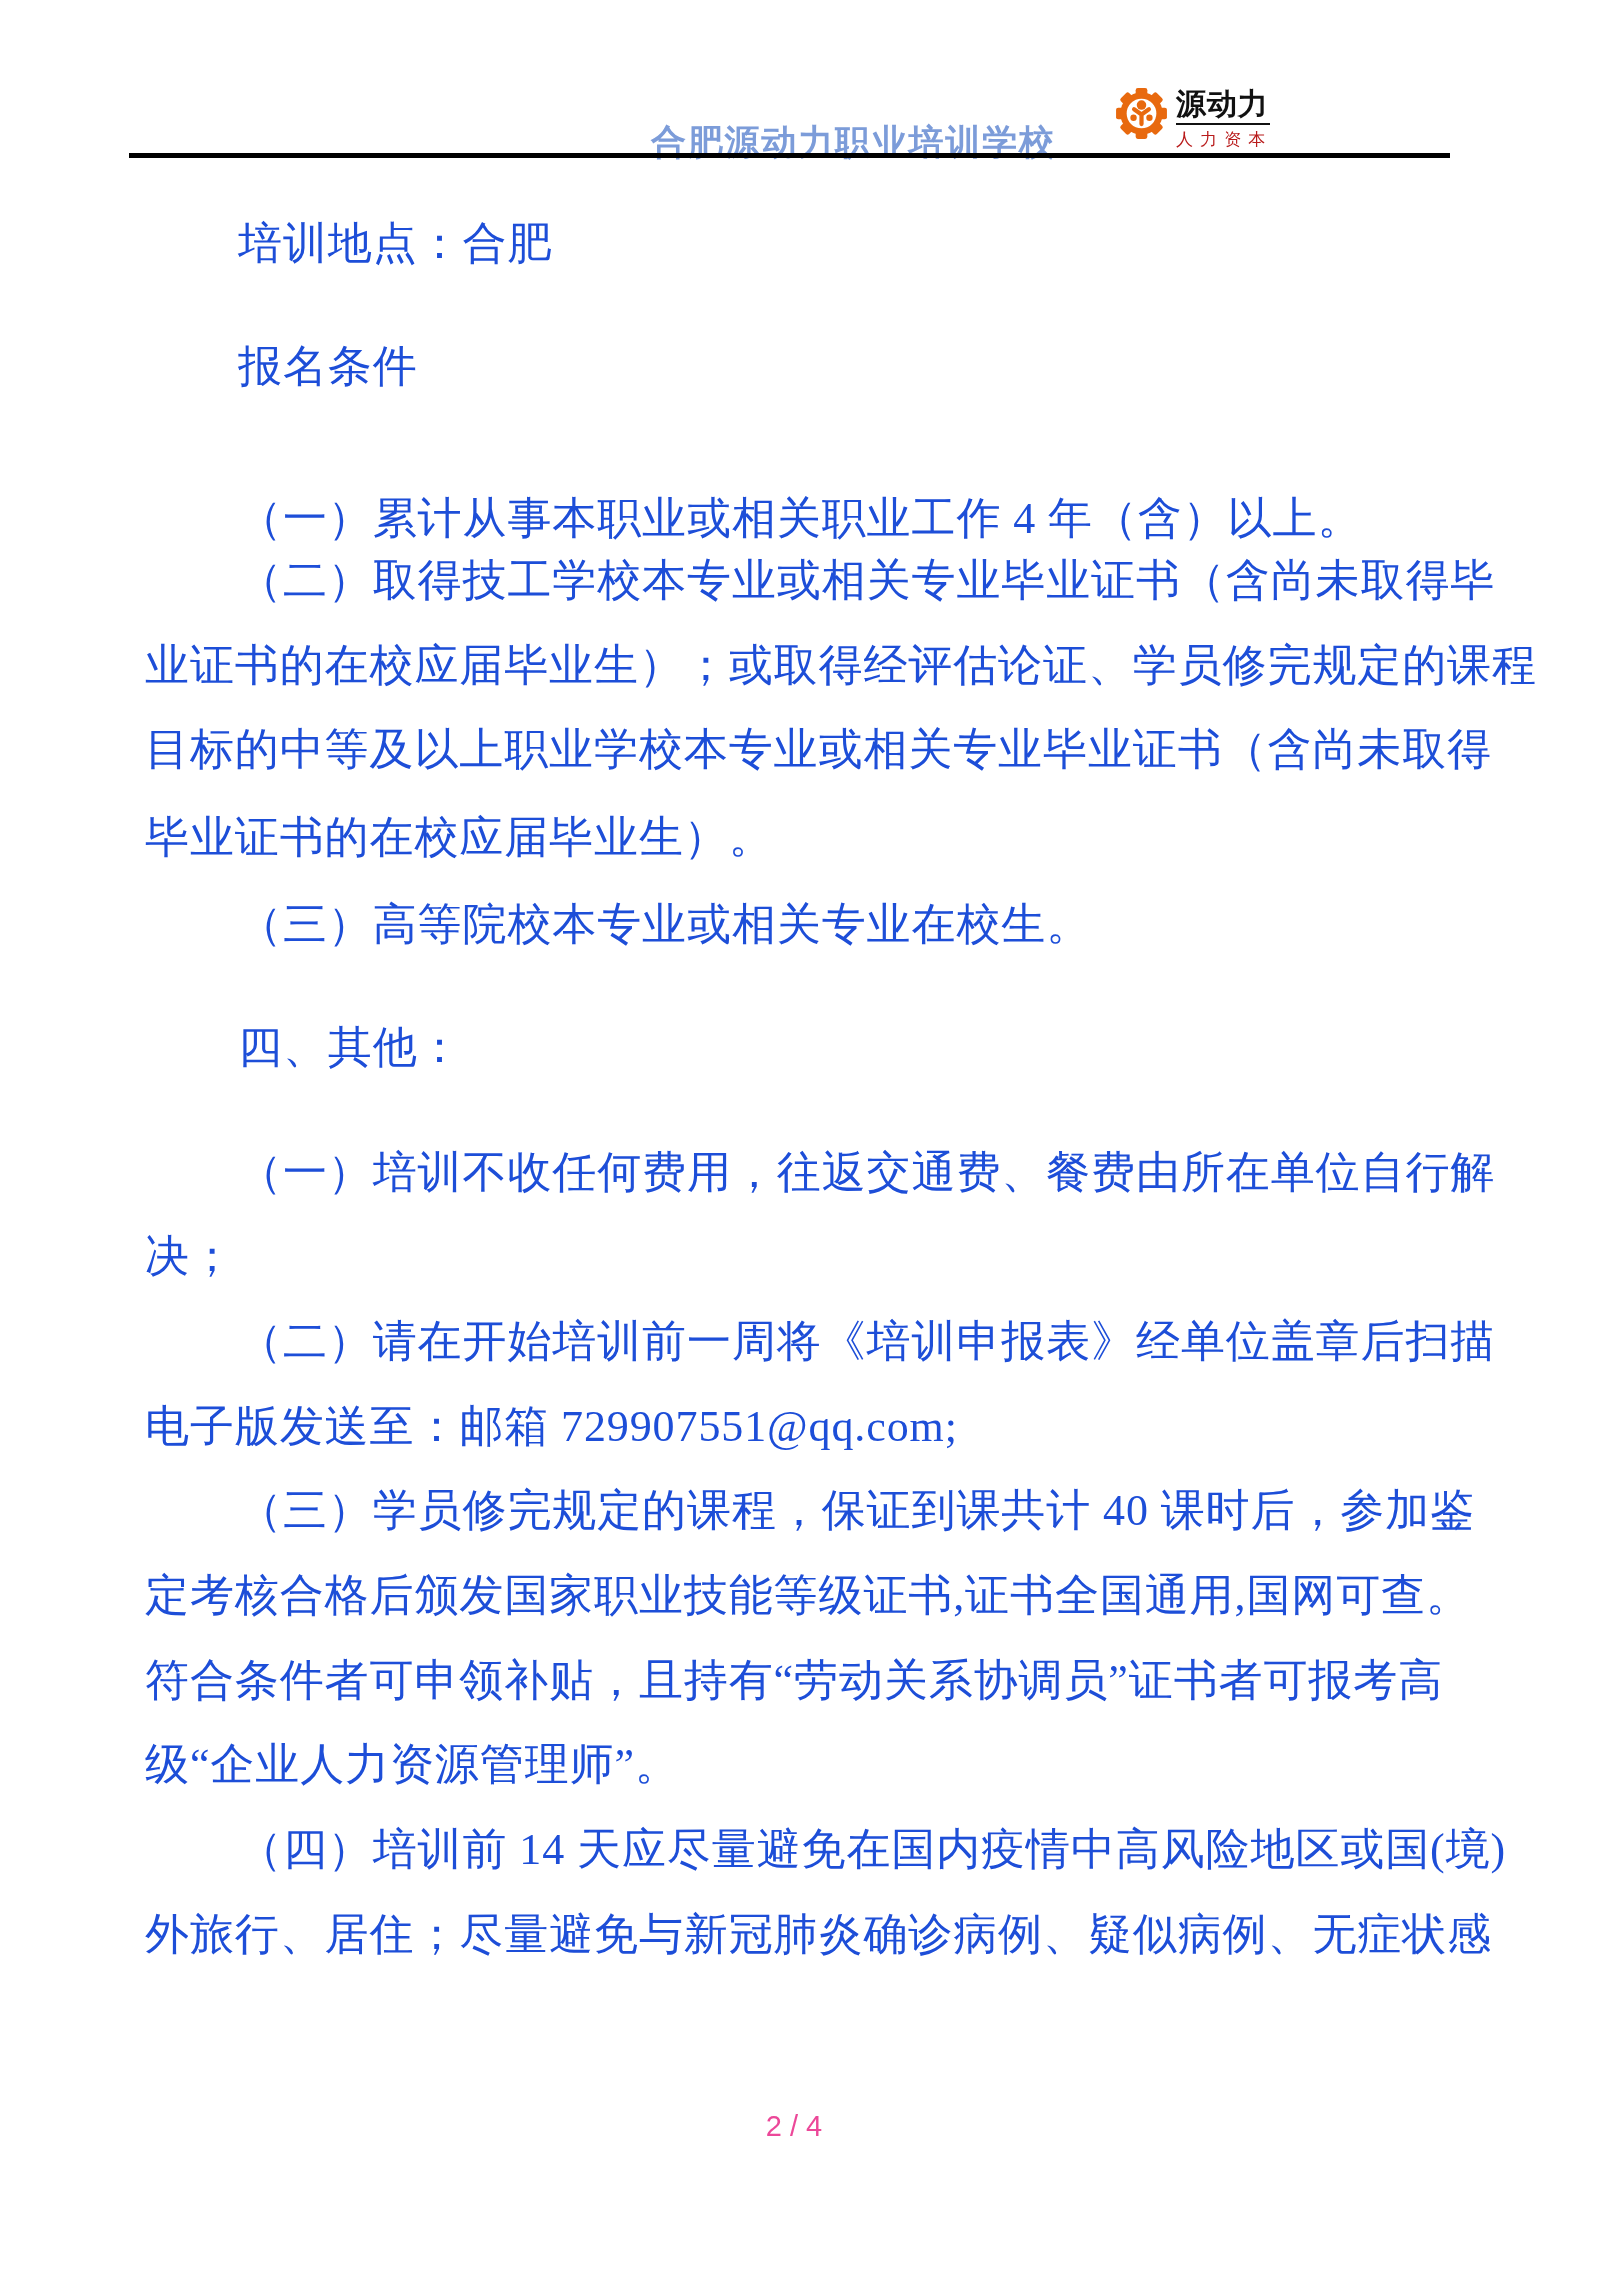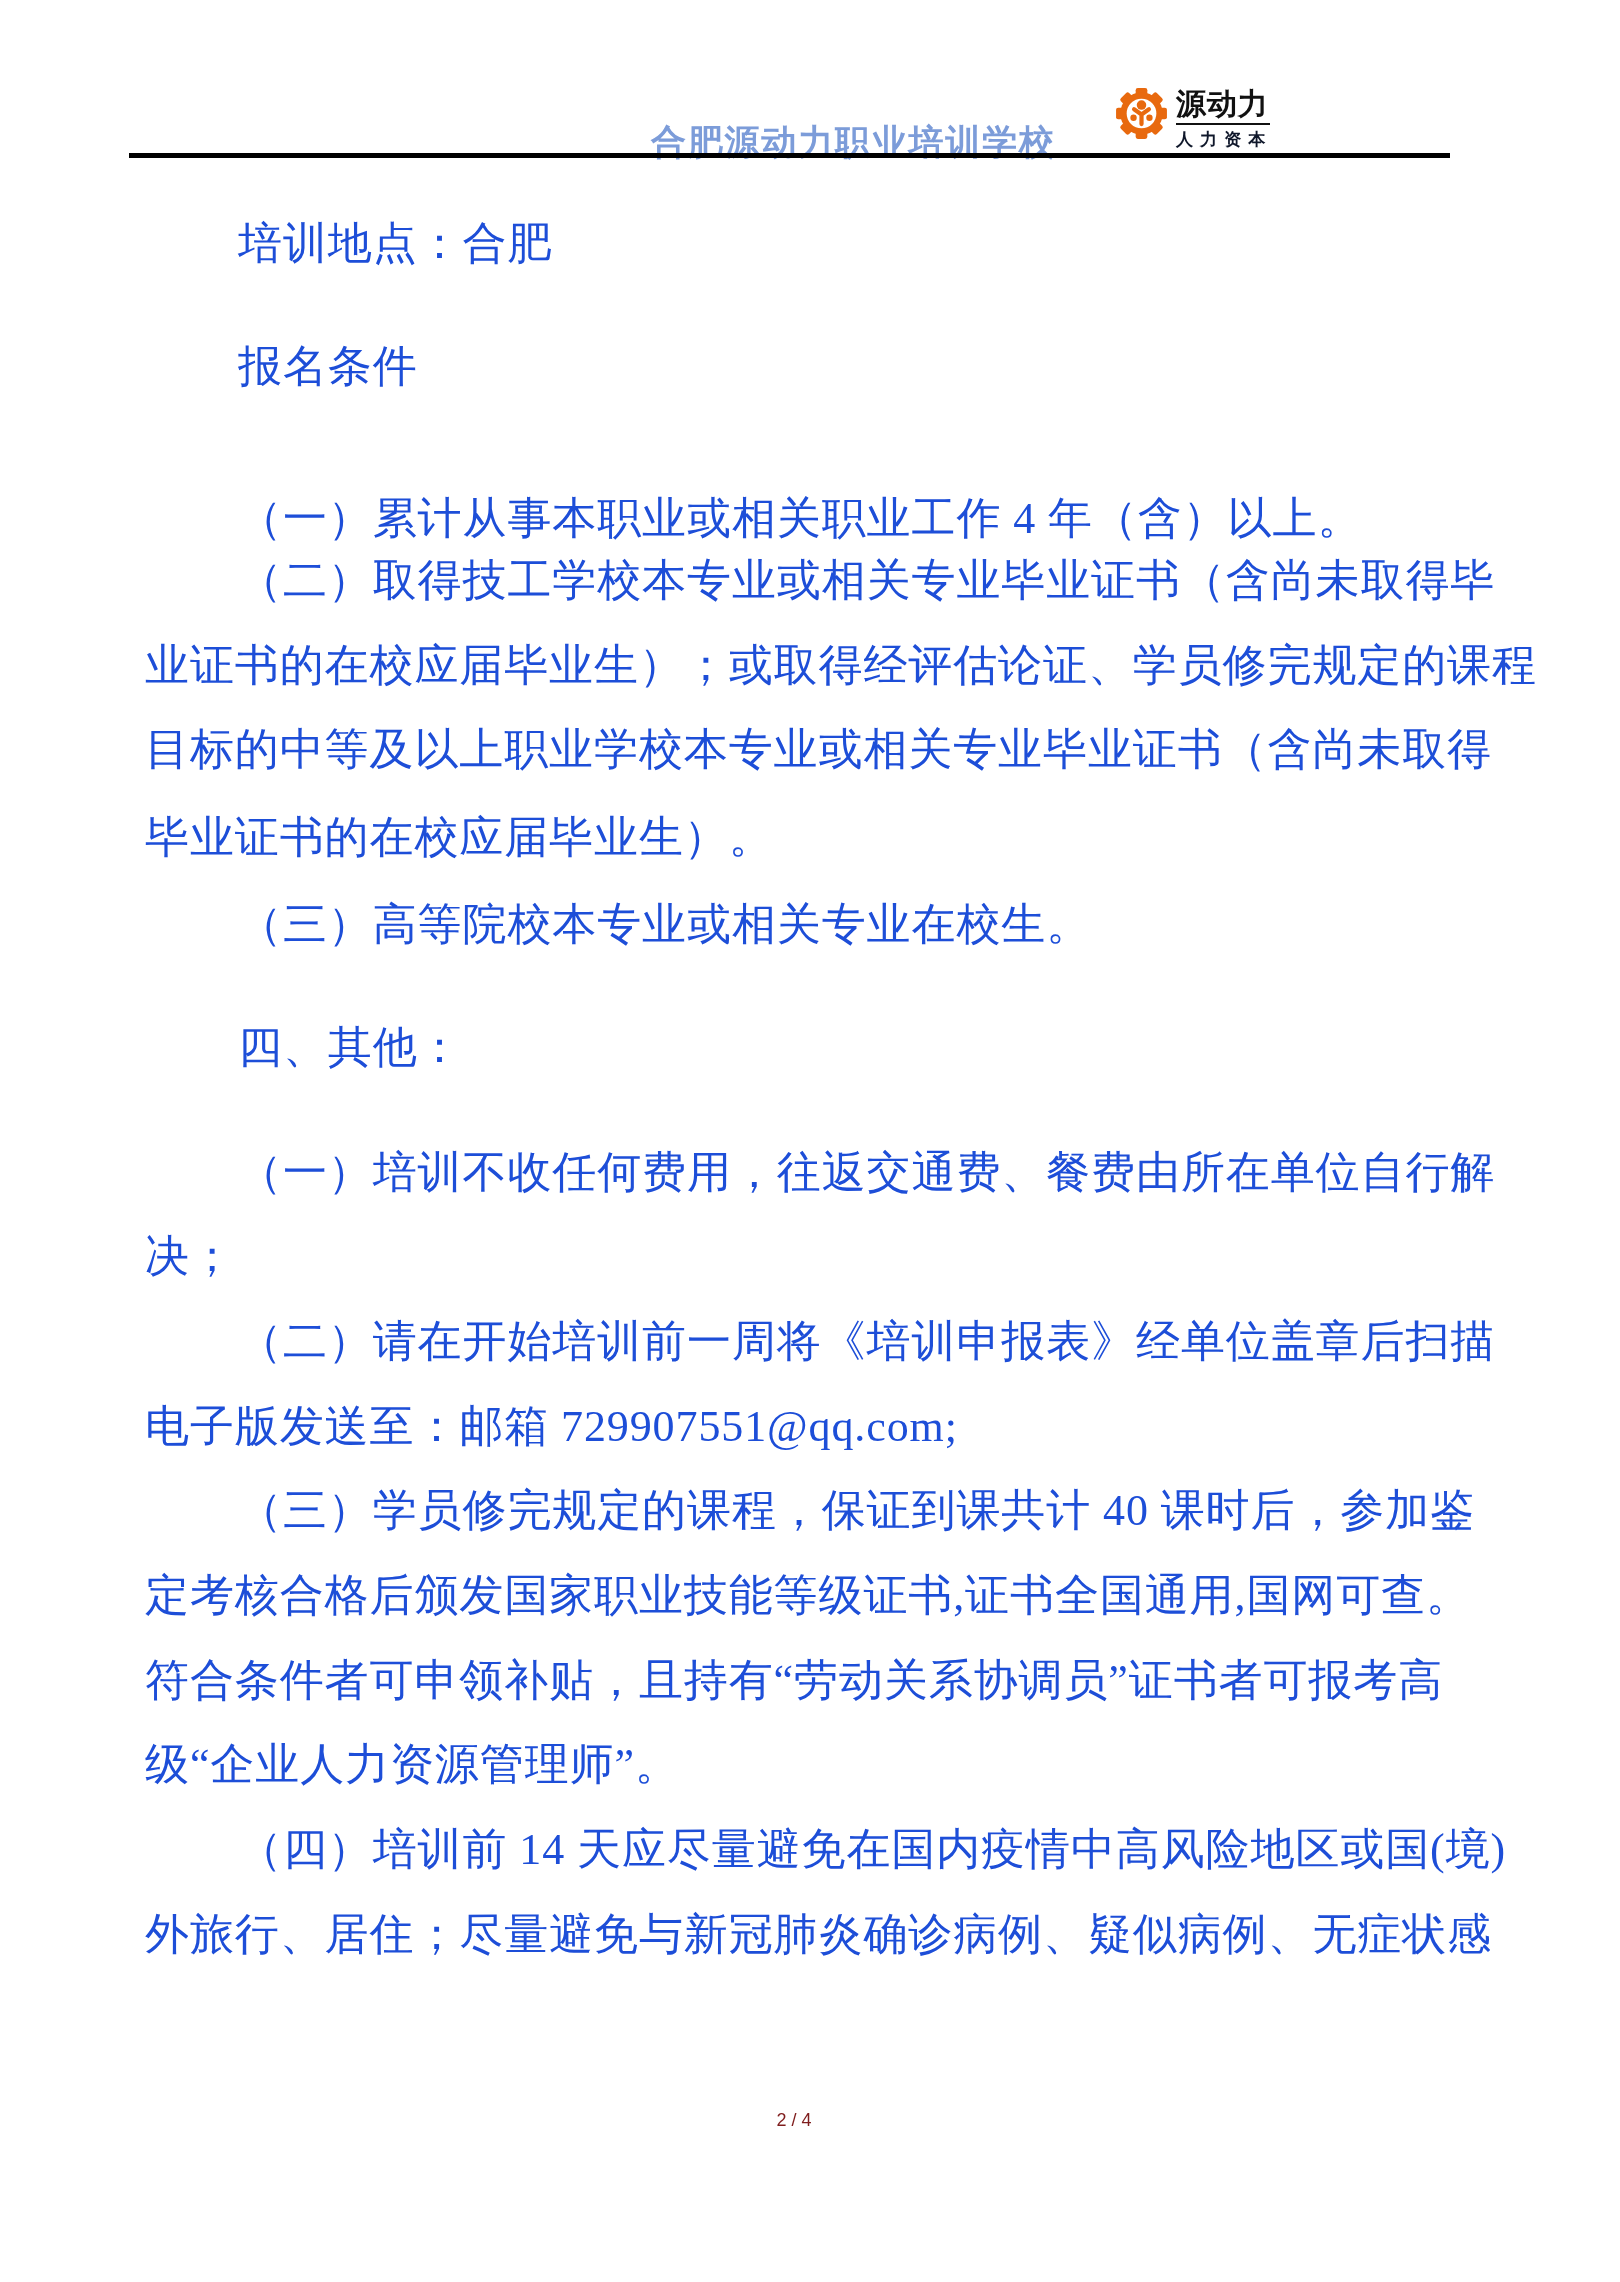--- a/index.html
+++ b/index.html
@@ -25,37 +25,37 @@
   .logo-gear { position:absolute; left:0; top:0; width:53px; height:53px; }
   .logo-text { position:absolute; left:61px; top:0; width:94px; }
   .logo-brand {
     font-family:"Liberation Sans", sans-serif;
     font-size:30px; font-weight:bold; color:#111111;
     letter-spacing:0.9px; line-height:34px; white-space:nowrap;
   }
   .logo-divider { width:94px; height:2.7px; background:#111111; margin:1.8px 0 2.7px 0; }
   .logo-subtitle {
     font-family:"Liberation Sans", sans-serif;
-    font-size:17px; font-weight:bold; color:#0f172a;
+    font-size:17px; font-weight:normal; color:#b91c1c;
     letter-spacing:7.1px; white-space:nowrap;
   }
   
   .line {
     position:absolute; left:145px;
     font-size:44px; line-height:50px; letter-spacing:0.9px;
     color:#1d4ed8; white-space:nowrap;
     font-family:"Liberation Serif", serif;
   }
   .line.ind { left:238px; }
   
   .footer {
     position:absolute; left:145px; top:2110px; width:1298px;
     text-align:center;
     font-family:"Liberation Sans", sans-serif;
-    font-size:18px; color:#7f1d1d;
+    font-size:29px; color:#ec4899;
   }
 </style>
 </head>
 <body>
 
 <div class="page">
 
   <div>
     <div class="school-title">合肥源动力职业培训学校</div>
 

